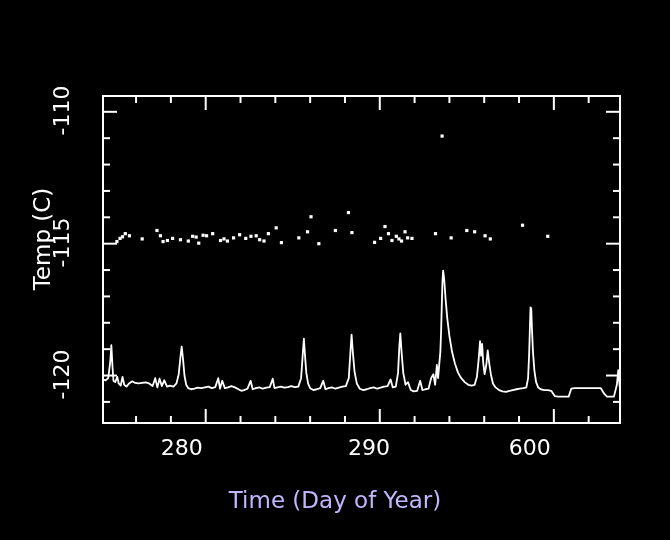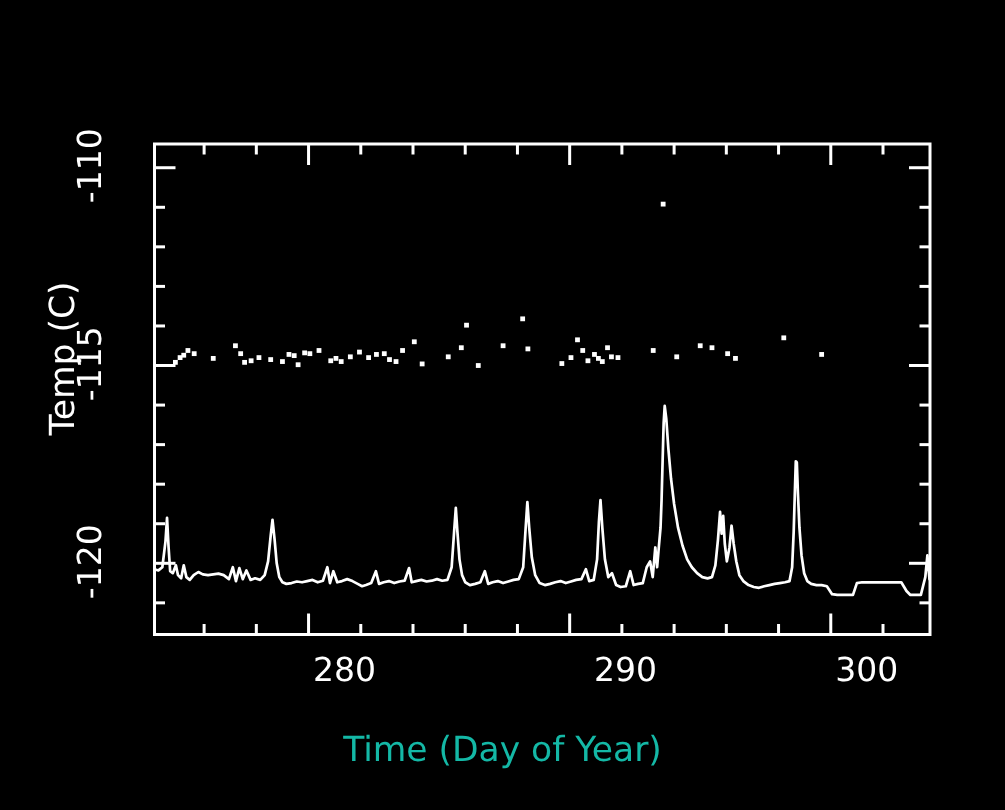--- a/index.html
+++ b/index.html
@@ -37,21 +37,21 @@
     color: #ffffff;
     white-space: nowrap;
   }
   .axis-label-x {
     position: absolute;
     left: 0;
     top: 487px;
     width: 670px;
     text-align: center;
     font-size: 23px;
-    color: #14b8a6;
+    color: #c4b5fd;
     white-space: nowrap;
   }
   .axis-label-y {
     position: absolute;
     left: -88px;
     top: 226px;
     width: 260px;
     text-align: center;
     font-size: 23px;
     color: #ffffff;
@@ -64,21 +64,21 @@
     font-size: 22px;
     color: #ffffff;
     white-space: nowrap;
   }
   .tick-label-y {
     transform: rotate(-90deg);
     transform-origin: center center;
     text-align: center;
   }
   .tick-label-x {
-    text-align: right;
+    text-align: left;
   }
 </style>
 </head>
 <body>
 
 <div id="plot-root">
 
   <div class="plot-title">ACIS Focal Plane Temperature (Month Plot)</div>
 
   <svg id="plot-svg" width="670" height="540" xmlns="http://www.w3.org/2000/svg">
@@ -206,21 +206,21 @@
       </g>
   </svg>
 
   <div class="axis-label-y">Temp (C)</div>
 
   <div class="axis-label-x">Time (Day of Year)</div>
 
   <div id="x-tick-labels">
       <div class="tick-label tick-label-x" style="width: 90px; left: 160.704px; top: 435px;">280</div>
       <div class="tick-label tick-label-x" style="width: 90px; left: 348px; top: 435px;">290</div>
-      <div class="tick-label tick-label-x" style="width: 90px; left: 508.852px; top: 435px;">300</div>
+      <div class="tick-label tick-label-x" style="width: 90px; left: 508.852px; top: 435px;">600</div>
     </div>
   <div id="y-tick-labels">
       <div class="tick-label tick-label-y" style="width: 100px; left: 11px; top: 97.8226px;">-110</div>
       <div class="tick-label tick-label-y" style="width: 100px; left: 11px; top: 229.677px;">-115</div>
       <div class="tick-label tick-label-y" style="width: 100px; left: 11px; top: 361.532px;">-120</div>
     </div>
 
 </div>
 
 </body></html>

